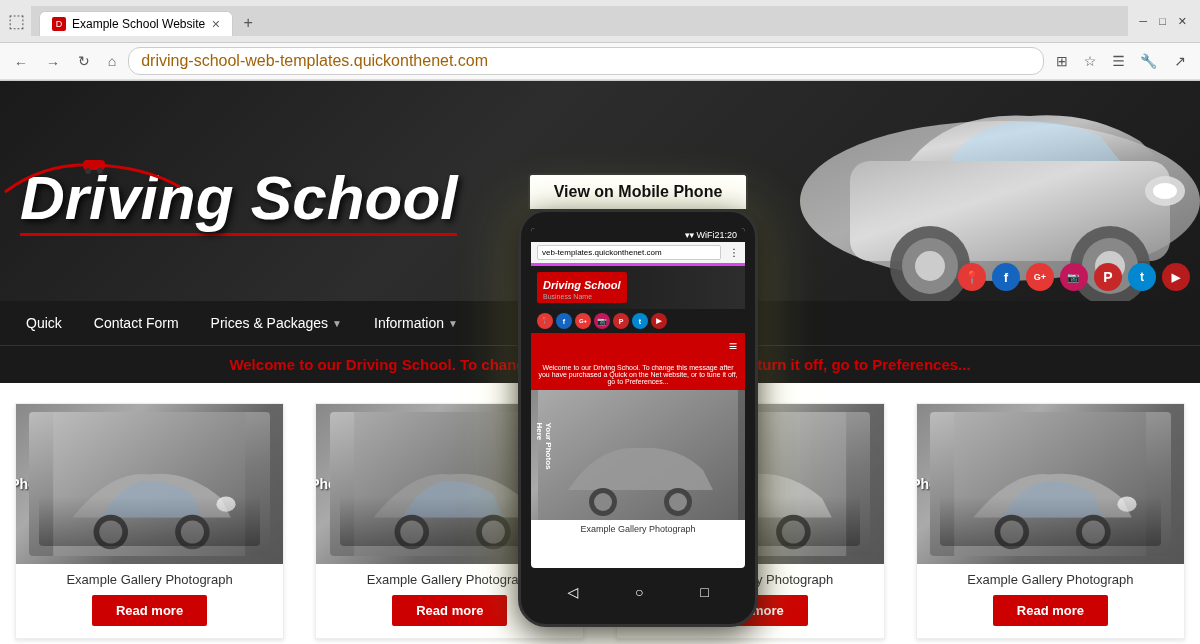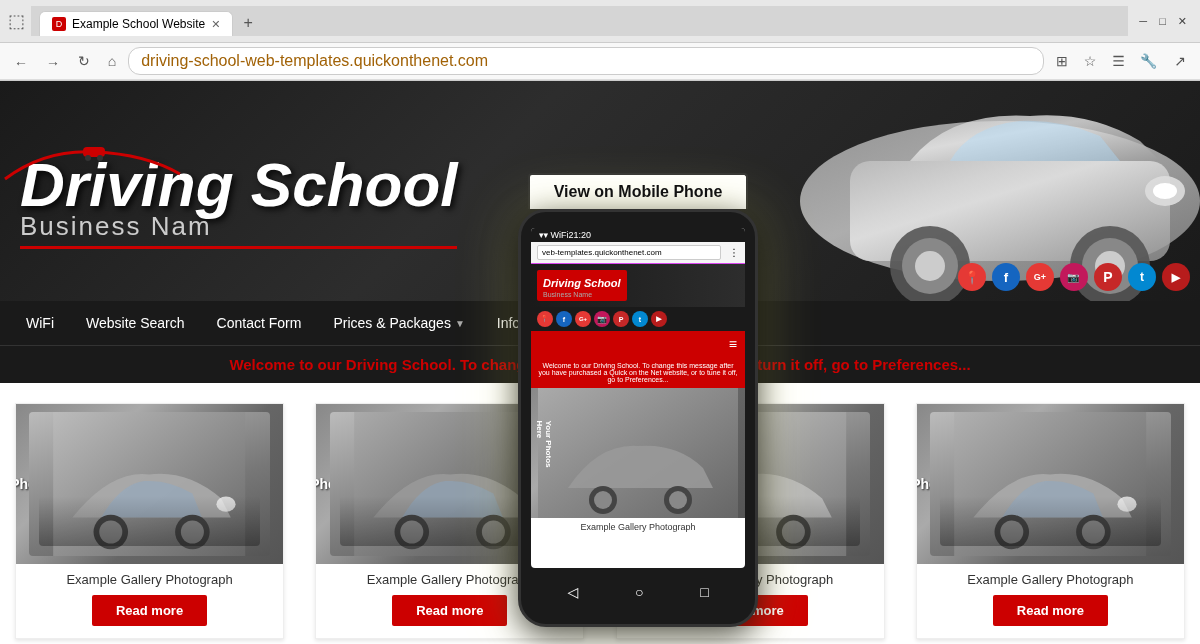--- a/index.html
+++ b/index.html
@@ -268,31 +268,31 @@
     }
     .phone-screen {
       background: white;
       border-radius: 4px;
       overflow: hidden;
       height: 340px;
     }
     .phone-status-bar {
       background: #1a1a1a;
       display: flex;
-      justify-content: flex-start;
+      justify-content: flex-end;
       padding: 2px 8px;
       font-size: 9px;
       color: white;
     }
     .phone-address-bar {
       background: #f5f5f5;
       display: flex;
       align-items: center;
       padding: 3px 6px;
-      border-bottom: 1px solid #d946ef;
+      border-bottom: 3px solid #d946ef;
       font-size: 9px;
       gap: 8px;
     }
     .phone-addr-input {
       flex: 1;
       background: white;
       border: 1px solid #ccc;
       padding: 2px 4px;
       font-size: 8px;
       border-radius: 2px;
@@ -497,38 +497,36 @@
       <div class="car-arc">
         <svg width="200" height="40" viewBox="0 0 200 40">
           <path d="M10,35 Q50,5 100,8 Q150,10 185,30" stroke="#cc0000" stroke-width="3" fill="none"></path>
 
           <rect x="88" y="3" width="22" height="10" rx="4" fill="#cc0000"></rect>
           <circle cx="93" cy="14" r="3" fill="#333"></circle>
           <circle cx="105" cy="14" r="3" fill="#333"></circle>
         </svg>
       </div>
       <div class="logo-title">Driving School</div>
-      <div class="logo-subtitle">Business Nam</div>
       <span class="logo-accent"></span>
     </div>
 
     <div class="social-bar-top">
       <div class="social-icon si-location">📍</div>
       <div class="social-icon si-facebook">f</div>
       <div class="social-icon si-google" style="font-size:9px;">G+</div>
       <div class="social-icon si-instagram" style="font-size:10px;">📷</div>
       <div class="social-icon si-pinterest" style="font-size:14px;">P</div>
       <div class="social-icon si-twitter" style="font-size:12px;">t</div>
       <div class="social-icon si-youtube" style="font-size:11px;">▶</div>
     </div>
   </div>
 
   <div class="main-nav">
-    <span class="nav-item">WiFi</span>
-    <span class="nav-item">Website Search</span>
+    <span class="nav-item">Quick</span>
     <span class="nav-item">Contact Form</span>
     <span class="nav-item">Prices &amp; Packages <span class="dropdown-arrow">▼</span></span>
     <span class="nav-item">Information <span class="dropdown-arrow">▼</span></span>
   </div>
 
   <div class="welcome-bar">
     <span>Welcome to our Driving School. To change this mes... ...Net website, or to turn it off, go to Preferences...</span>
   </div>
 
   <div class="gallery-wrapper">

